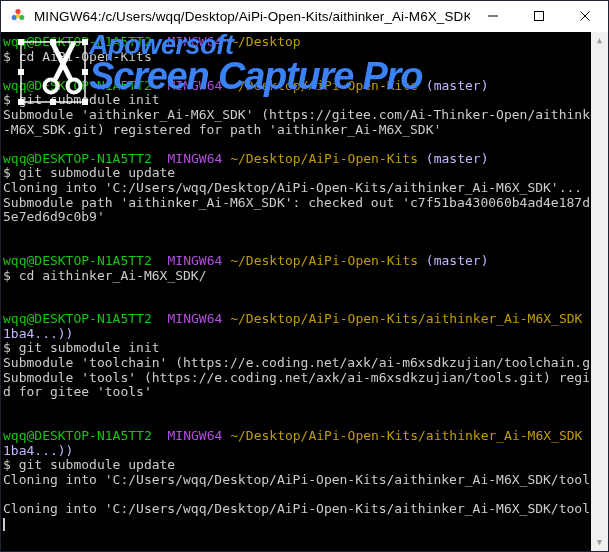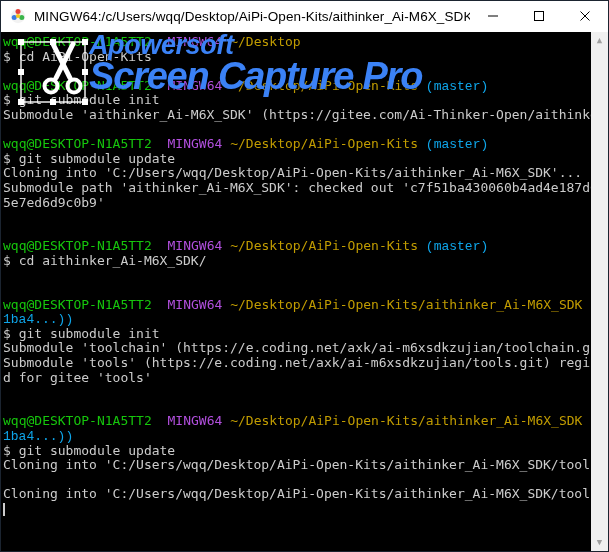--- a/index.html
+++ b/index.html
@@ -84,21 +84,21 @@
     font-size: 13px;
     line-height: 14.6px;
     white-space: pre;
     color: #cccccc;
     letter-spacing: 0px;
     height: 14.6px;
   }
   .c-green  { color: #16c60c; }
   .c-purple { color: #b14fdd; padding-left: 8px; }
   .c-yellow { color: #c19c00; }
-  .c-teal   { color: #0ea5e9; font-family: Liberation Mono, monospace; }
+  .c-teal   { color: #c4b5fd; }
   .c-white  { color: #cccccc; }
 
   .cursor {
     display: inline-block;
     width: 1.5px;
     height: 13px;
     background: #cccccc;
     vertical-align: text-bottom;
   }
 
@@ -203,20 +203,21 @@
   </div>
 
   <div class="term-wrap">
     <div class="terminal" id="terminal">
         <div class="line"><span class="c-green">wqq@DESKTOP-N1A5TT2</span><span class="c-white"> </span><span class="c-purple">MINGW64</span><span class="c-white"> </span><span class="c-yellow">~/Desktop</span></div>
         <div class="line"><span class="c-white">$ cd AiPi-Open-Kits</span></div>
         <div class="line">&nbsp;</div>
         <div class="line"><span class="c-green">wqq@DESKTOP-N1A5TT2</span><span class="c-white"> </span><span class="c-purple">MINGW64</span><span class="c-white"> </span><span class="c-yellow">~/Desktop/AiPi-Open-Kits</span><span class="c-white"> </span><span class="c-teal">(master)</span></div>
         <div class="line"><span class="c-white">$ git submodule init</span></div>
         <div class="line"><span class="c-white">Submodule 'aithinker_Ai-M6X_SDK' (https://gitee.com/Ai-Thinker-Open/aithinker_Ai</span></div>
+        <div class="line"><span class="c-white">-M6X_SDK.git) registered for path 'aithinker_Ai-M6X_SDK'</span></div>
         <div class="line">&nbsp;</div>
         <div class="line"><span class="c-green">wqq@DESKTOP-N1A5TT2</span><span class="c-white"> </span><span class="c-purple">MINGW64</span><span class="c-white"> </span><span class="c-yellow">~/Desktop/AiPi-Open-Kits</span><span class="c-white"> </span><span class="c-teal">(master)</span></div>
         <div class="line"><span class="c-white">$ git submodule update</span></div>
         <div class="line"><span class="c-white">Cloning into 'C:/Users/wqq/Desktop/AiPi-Open-Kits/aithinker_Ai-M6X_SDK'...</span></div>
         <div class="line"><span class="c-white">Submodule path 'aithinker_Ai-M6X_SDK': checked out 'c7f51ba430060b4ad4e187d62333</span></div>
         <div class="line"><span class="c-white">5e7ed6d9c0b9'</span></div>
         <div class="line">&nbsp;</div>
         <div class="line">&nbsp;</div>
         <div class="line"><span class="c-green">wqq@DESKTOP-N1A5TT2</span><span class="c-white"> </span><span class="c-purple">MINGW64</span><span class="c-white"> </span><span class="c-yellow">~/Desktop/AiPi-Open-Kits</span><span class="c-white"> </span><span class="c-teal">(master)</span></div>
         <div class="line"><span class="c-white">$ cd aithinker_Ai-M6X_SDK/</span></div>

